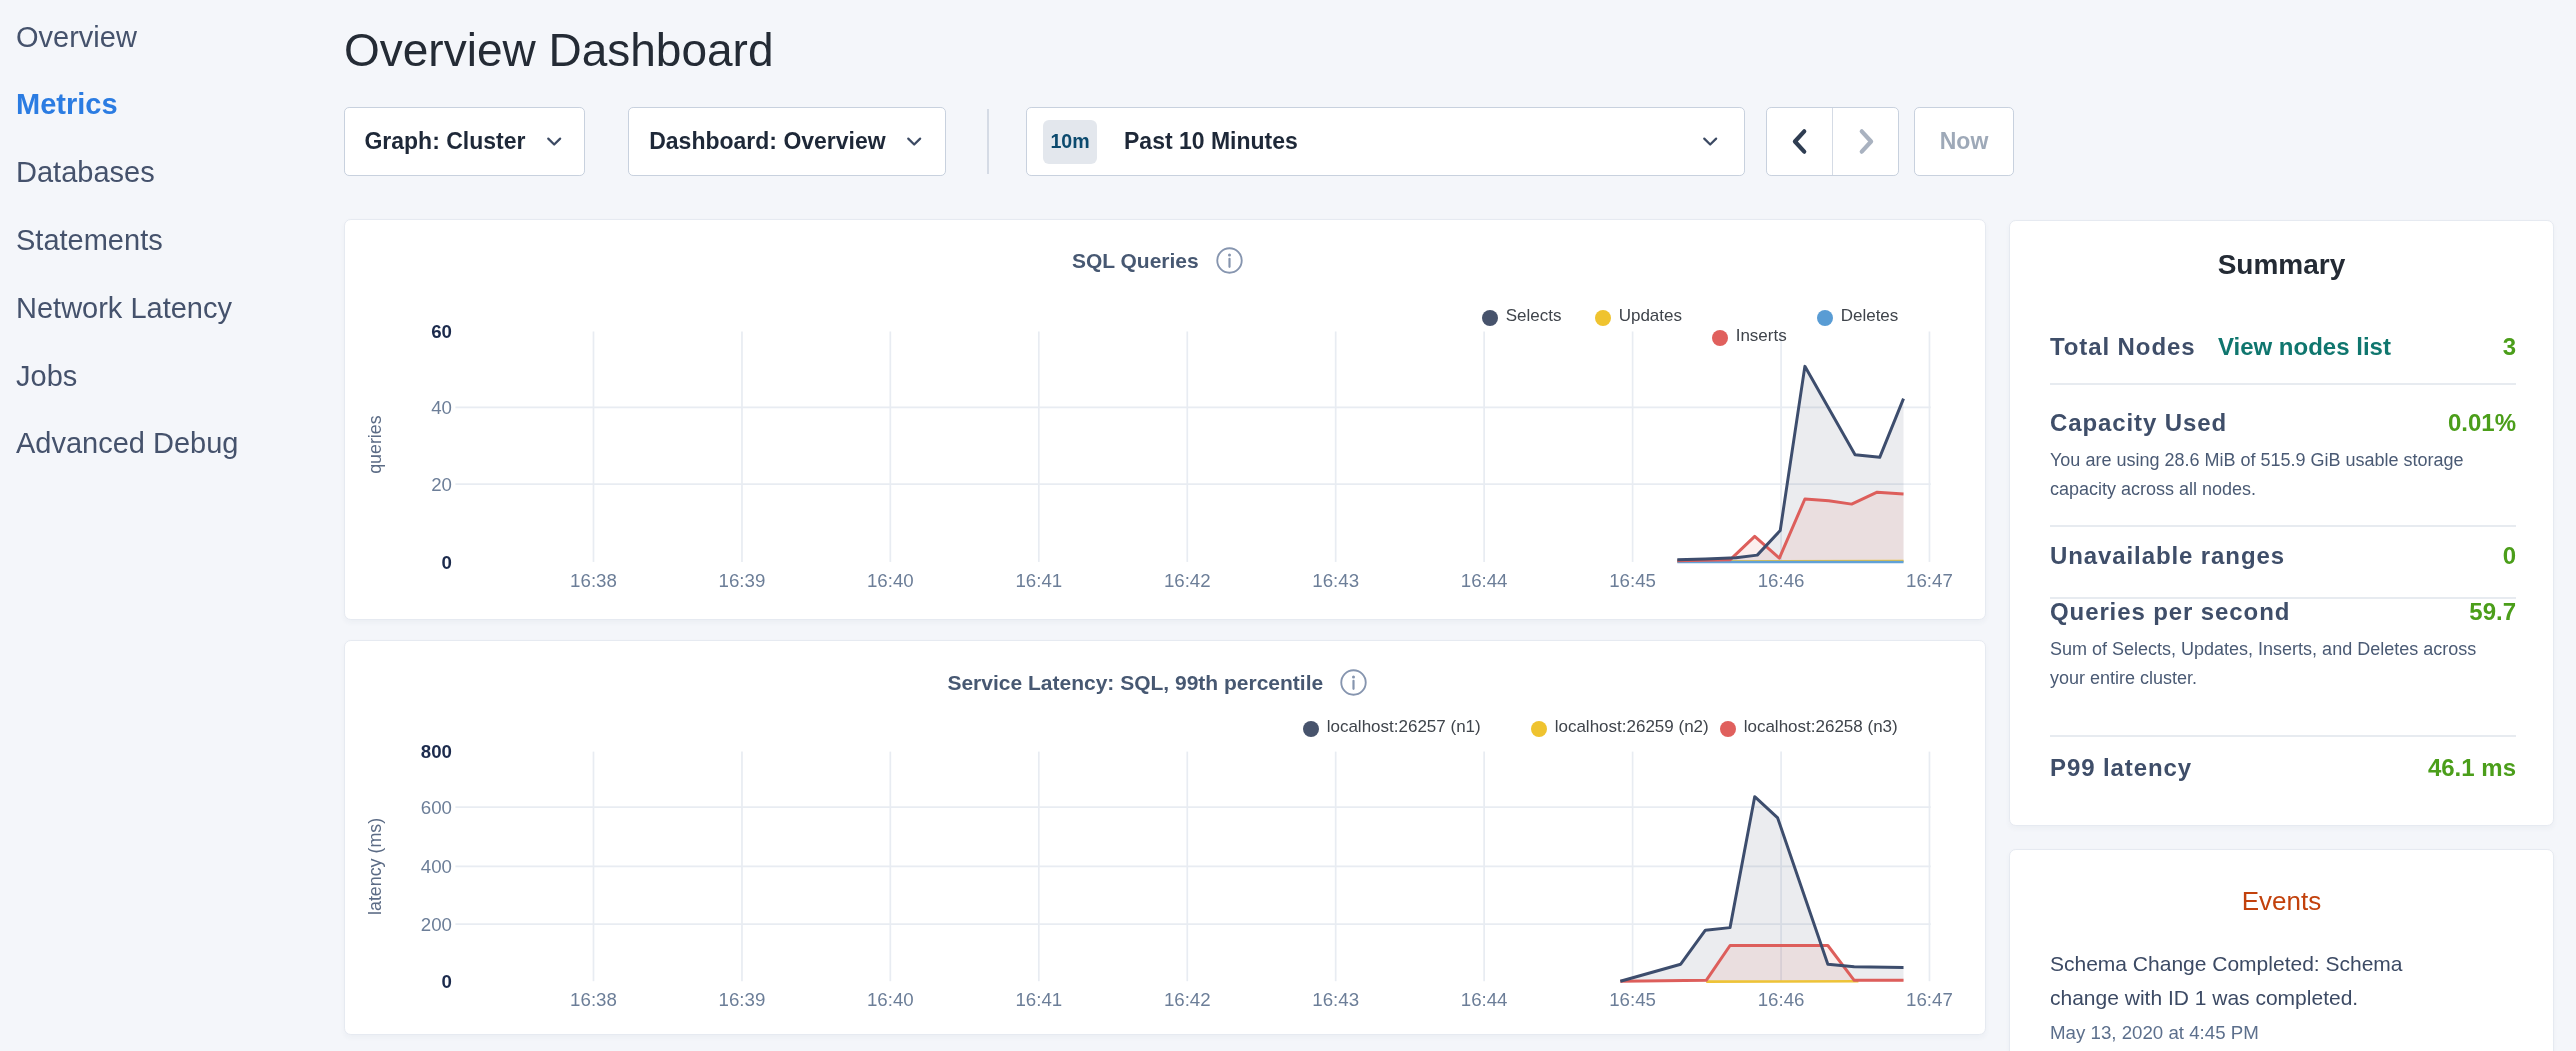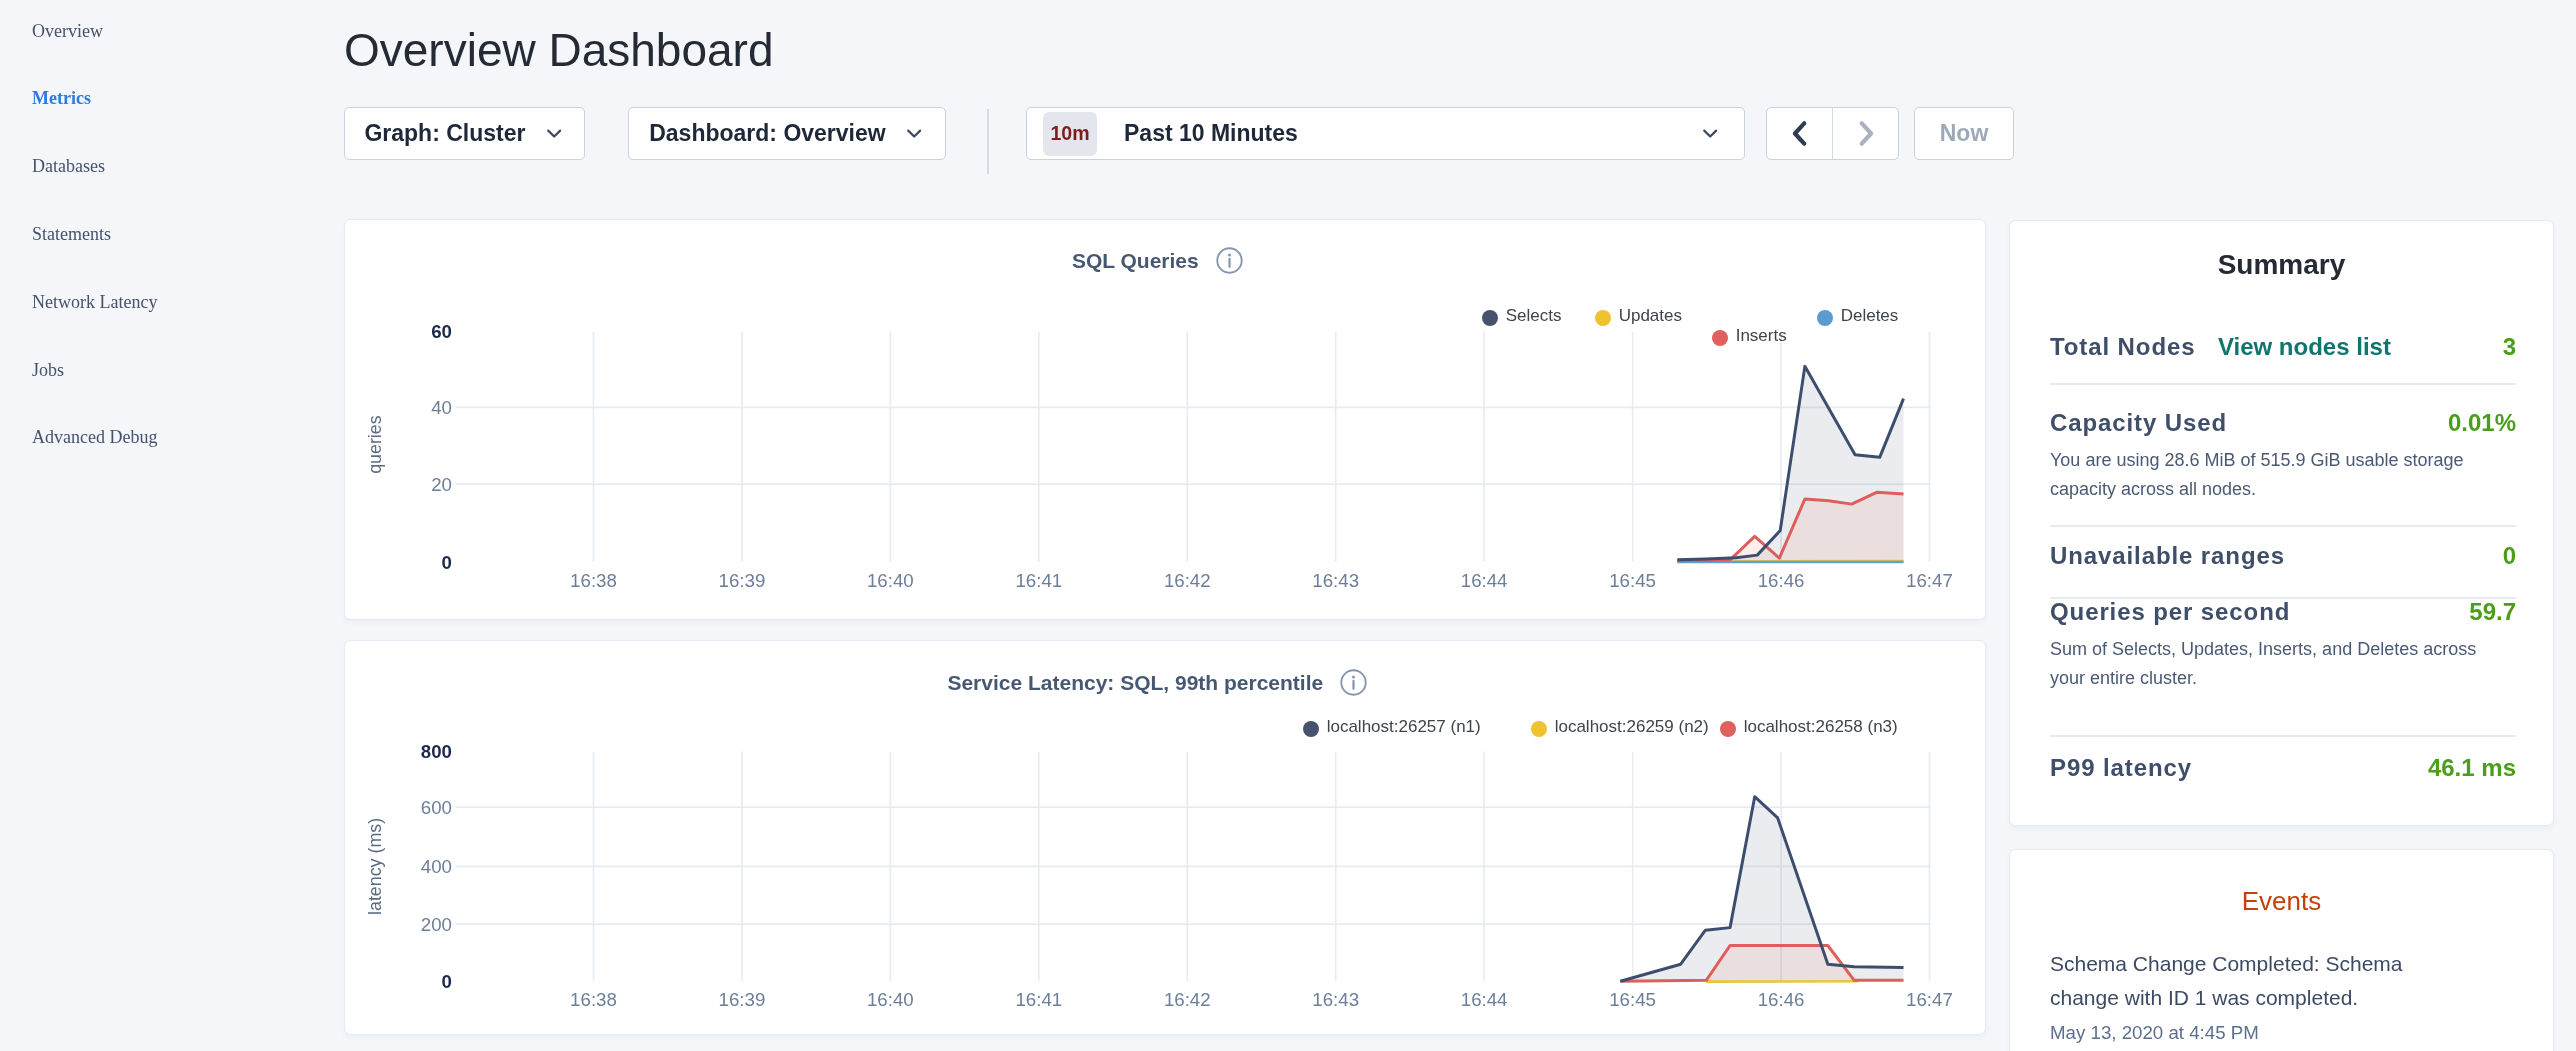--- a/index.html
+++ b/index.html
@@ -4,35 +4,35 @@
 <style>
 * { margin:0; padding:0; box-sizing:border-box; }
 html,body { width:2576px; height:1051px; overflow:hidden; }
 body {
   font-family:"Liberation Sans", sans-serif;
   background:#f4f6fa;
   position:relative;
 }
 .abs { position:absolute; }
 
-.nav { position:absolute; left:32px; font-size:18px; color:#45526c;font-family:Liberation Serif, serif; }
+.nav { position:absolute; left:16px; font-size:29px; color:#45526c; }
 .nav.active { color:#2b7ce2; font-weight:bold; }
 
 .pagetitle { position:absolute; left:344px; top:23px; font-size:46px; color:#242b35; }
 
 .btn {
-  position:absolute; top:107px; height:53px; background:#fff;
+  position:absolute; top:107px; height:69px; background:#fff;
   border:1.7px solid #c8d1de; border-radius:5.1px;
   display:flex; align-items:center; justify-content:center;
   font-weight:bold; font-size:23px; color:#1e2838;
 }
 .chev { width:20.4px; height:20.4px; margin-left:18.7px; }
 .tooldivider { position:absolute; left:987px; top:109px; width:1.7px; height:65px; background:#d5dbe5; }
 .badge10m {
-  background:#e3e7ed; border-radius:6px; font-weight:bold; font-size:19.6px; color:#7f1d1d;
+  background:#e3e7ed; border-radius:6px; font-weight:bold; font-size:19.6px; color:#0c4a6e;
   height:44px; width:54px; display:flex; align-items:center; justify-content:center;
 }
 
 .card {
   position:absolute; background:#fff; border:1.7px solid #e6eaf1; border-radius:6.8px;
   box-shadow:0 2.6px 5.1px rgba(56,76,108,0.04);
 }
 
 .charttitle {
   position:absolute; width:100%; display:flex; align-items:center; justify-content:center;

